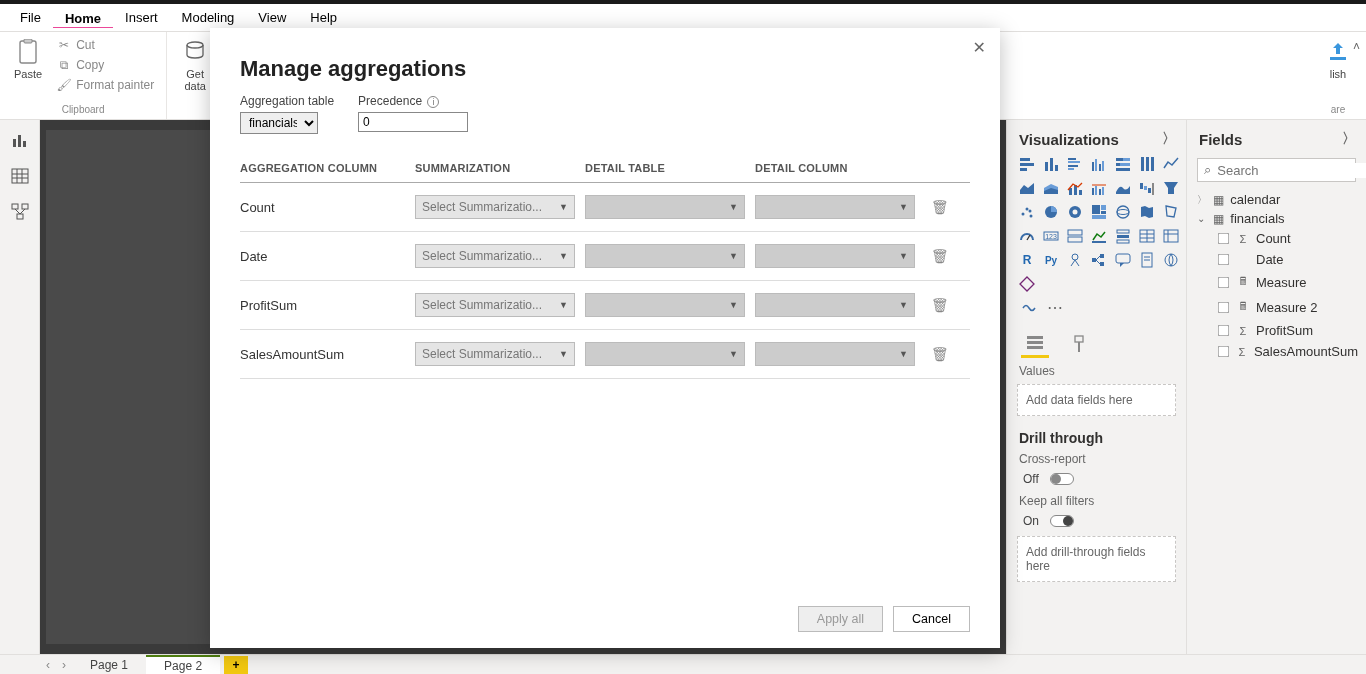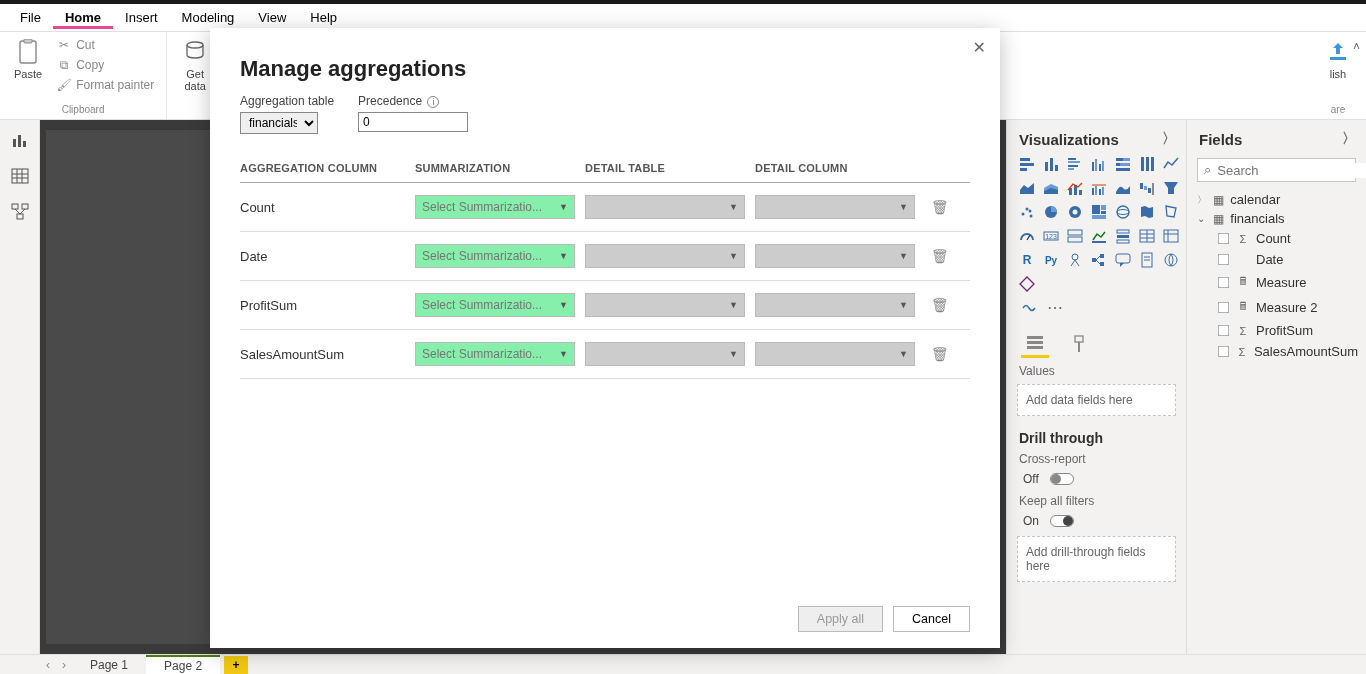--- a/index.html
+++ b/index.html
@@ -4,21 +4,21 @@
 <style>
 * { box-sizing: border-box; margin: 0; padding: 0; font-family: "Segoe UI", Arial, sans-serif; }
 body { background: #f3f2f1; width: 1366px; height: 674px; overflow: hidden; position: relative; }
 
 
 .titlebar { height: 4px; background: #1a1a1a; }
 
 
 .menubar { height: 28px; background: #fff; display: flex; align-items: center; padding: 0 8px; border-bottom: 1px solid #e1dfdd; font-size: 13px; }
 .menu-item { padding: 4px 12px; cursor: pointer; }
-.menu-item.active { border-bottom: 3px solid #ec4899; font-weight: 600; padding-bottom: 1px; }
+.menu-item.active { border-bottom: 1px solid #ec4899; font-weight: 600; padding-bottom: 1px; }
 
 
 .ribbon { height: 88px; background: #fff; display: flex; border-bottom: 1px solid #e1dfdd; position: relative; }
 .ribbon-group { display: flex; flex-direction: column; align-items: center; padding: 4px 8px; border-right: 1px solid #e8e6e4; }
 .ribbon-btn-large { display: flex; flex-direction: column; align-items: center; padding: 2px 6px; font-size: 11px; color: #444; }
 .ribbon-btn-large .icon { width: 28px; height: 28px; display: flex; align-items: center; justify-content: center; margin-bottom: 2px; }
 .ribbon-small-row { display: flex; flex-direction: column; gap: 2px; margin-left: 4px; }
 .ribbon-small-btn { display: flex; align-items: center; font-size: 12px; color: #888; padding: 1px 4px; }
 .ribbon-small-btn .micon { width: 16px; height: 16px; margin-right: 4px; display:inline-flex;align-items:center;justify-content:center;}
 .ribbon-group-label { font-size: 10px; color: #888; margin-top: auto; }
@@ -80,21 +80,21 @@
 .dlg-controls{display:flex;gap:24px;align-items:flex-start;margin-bottom:20px;}
 .dlg-ctrl label{font-size:12px;color:#444;display:block;margin-bottom:4px;}
 .dlg-ctrl select, .dlg-ctrl input{font-size:12px;padding:2px 4px;border:1px solid #888;}
 .dlg-ctrl select{width:78px;}
 .dlg-ctrl input{width:110px;}
 .info-icon{display:inline-block;width:12px;height:12px;border:1px solid #888;border-radius:50%;text-align:center;line-height:11px;font-size:9px;color:#777;margin-left:2px;}
 
 .agg-table{width:100%;}
 .agg-head{display:grid;grid-template-columns:175px 170px 170px 170px 30px;font-size:11px;font-weight:600;color:#555;padding:8px 0;border-bottom:1px solid #aaa;letter-spacing:0.2px;}
 .agg-row{display:grid;grid-template-columns:175px 170px 170px 170px 30px;align-items:center;padding:12px 0;border-bottom:1px solid #ddd;font-size:13px;color:#333;}
-.agg-combo{width:160px;height:24px;background:#86efac;border:1px solid #bbb;display:flex;align-items:center;justify-content:space-between;padding:0 6px;font-size:12px;color:#777;cursor:pointer;}
+.agg-combo{width:160px;height:24px;background:#e5e5e5;border:1px solid #bbb;display:flex;align-items:center;justify-content:space-between;padding:0 6px;font-size:12px;color:#777;cursor:pointer;}
 .agg-combo.empty{background:#ccc;}
 .agg-combo .arr{font-size:9px;color:#555;}
 .trash{color:#888;cursor:pointer;font-size:14px;text-align:center;}
 
 .dialog-footer{margin-top:auto;display:flex;justify-content:flex-end;gap:10px;padding-top:12px;}
 .dlg-btn{font-size:12.5px;padding:5px 18px;border:1px solid #bbb;background:#fff;cursor:pointer;}
 .dlg-btn.primary{background:#eee;color:#999;}
 
 svg { display: block; }
 </style>

